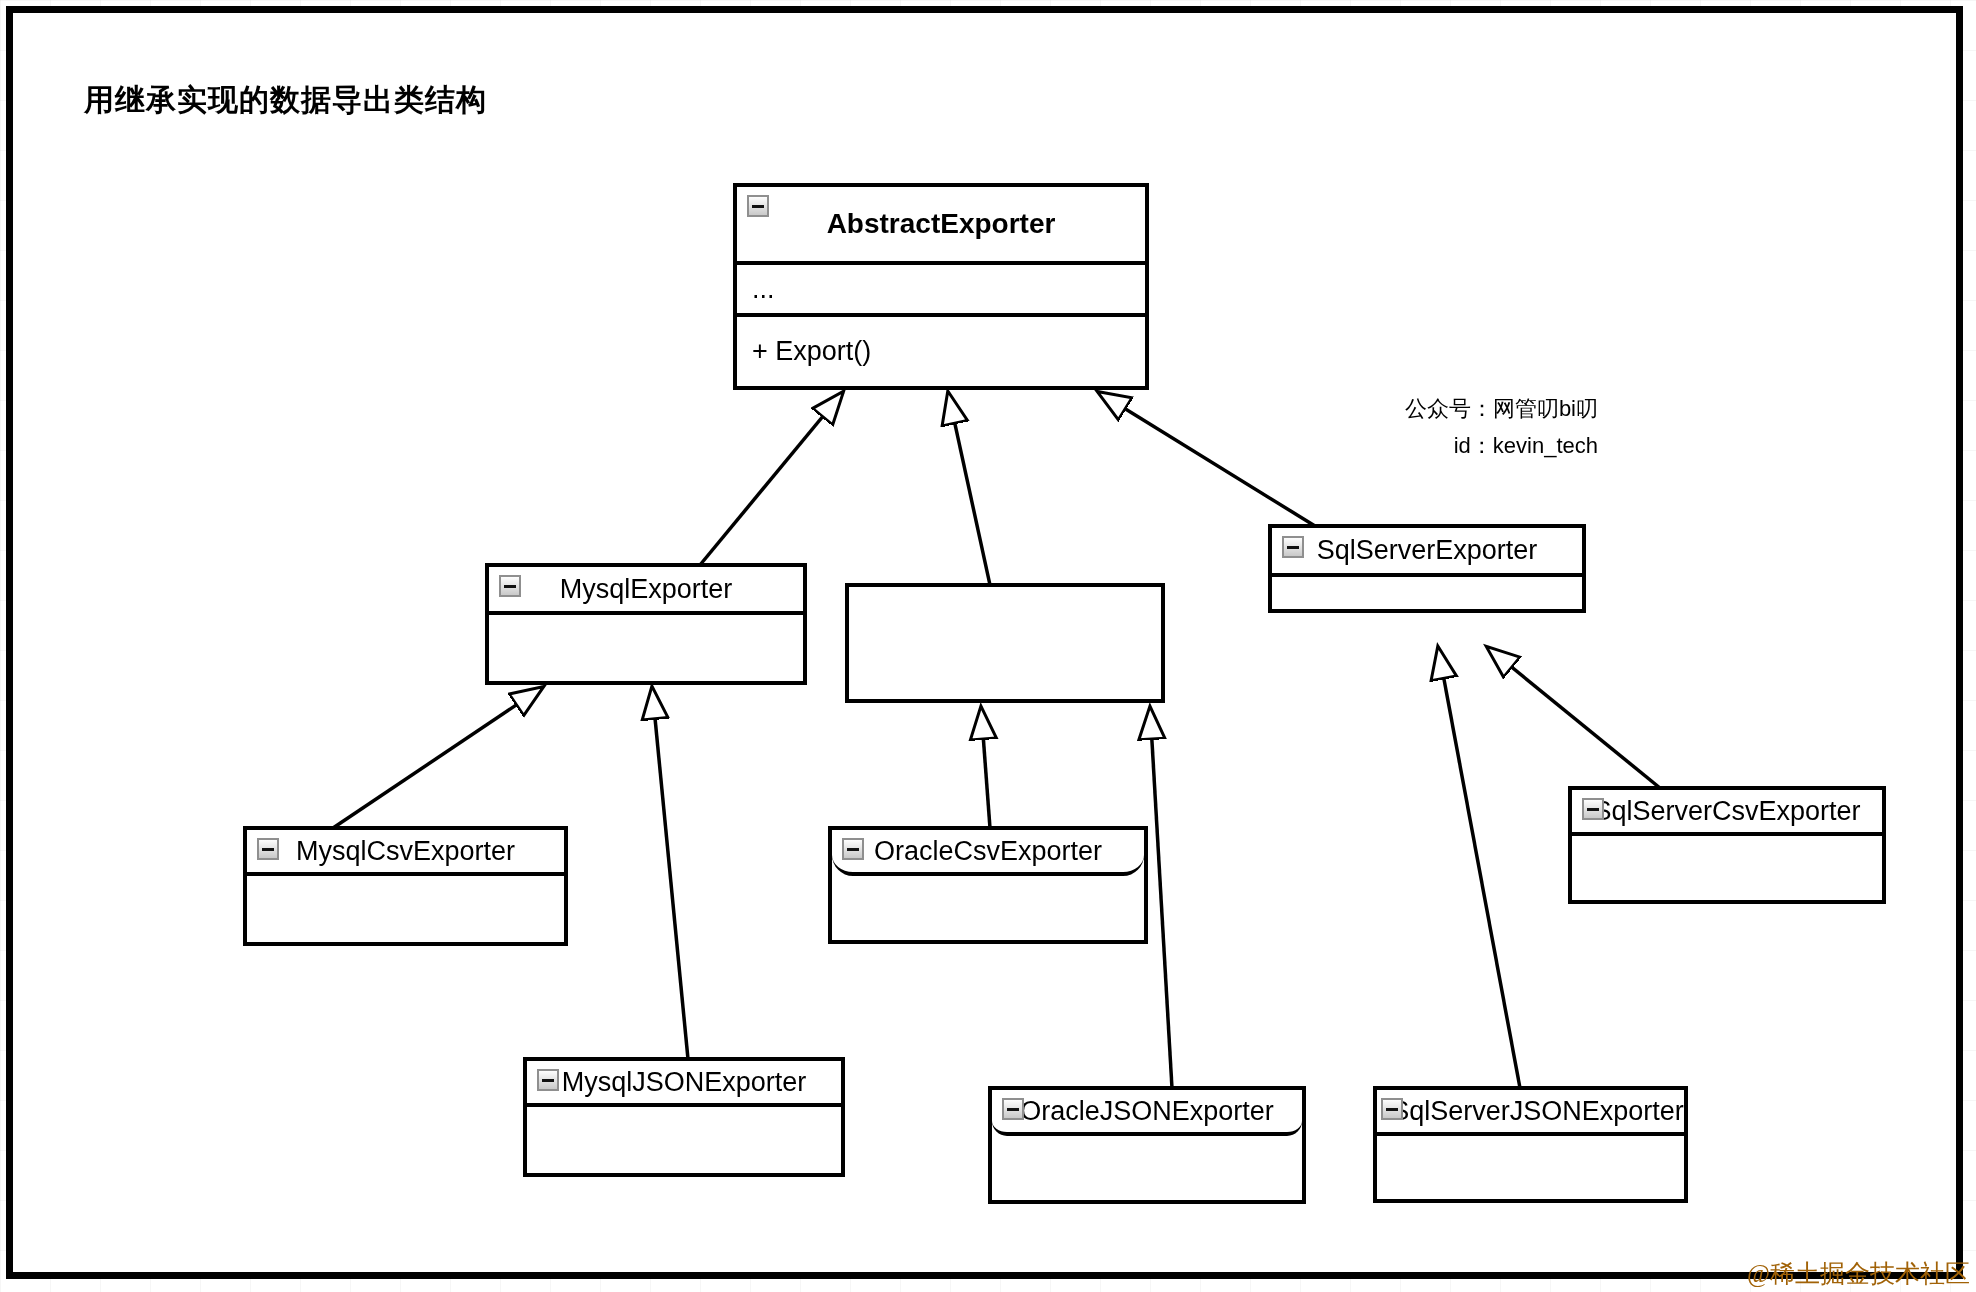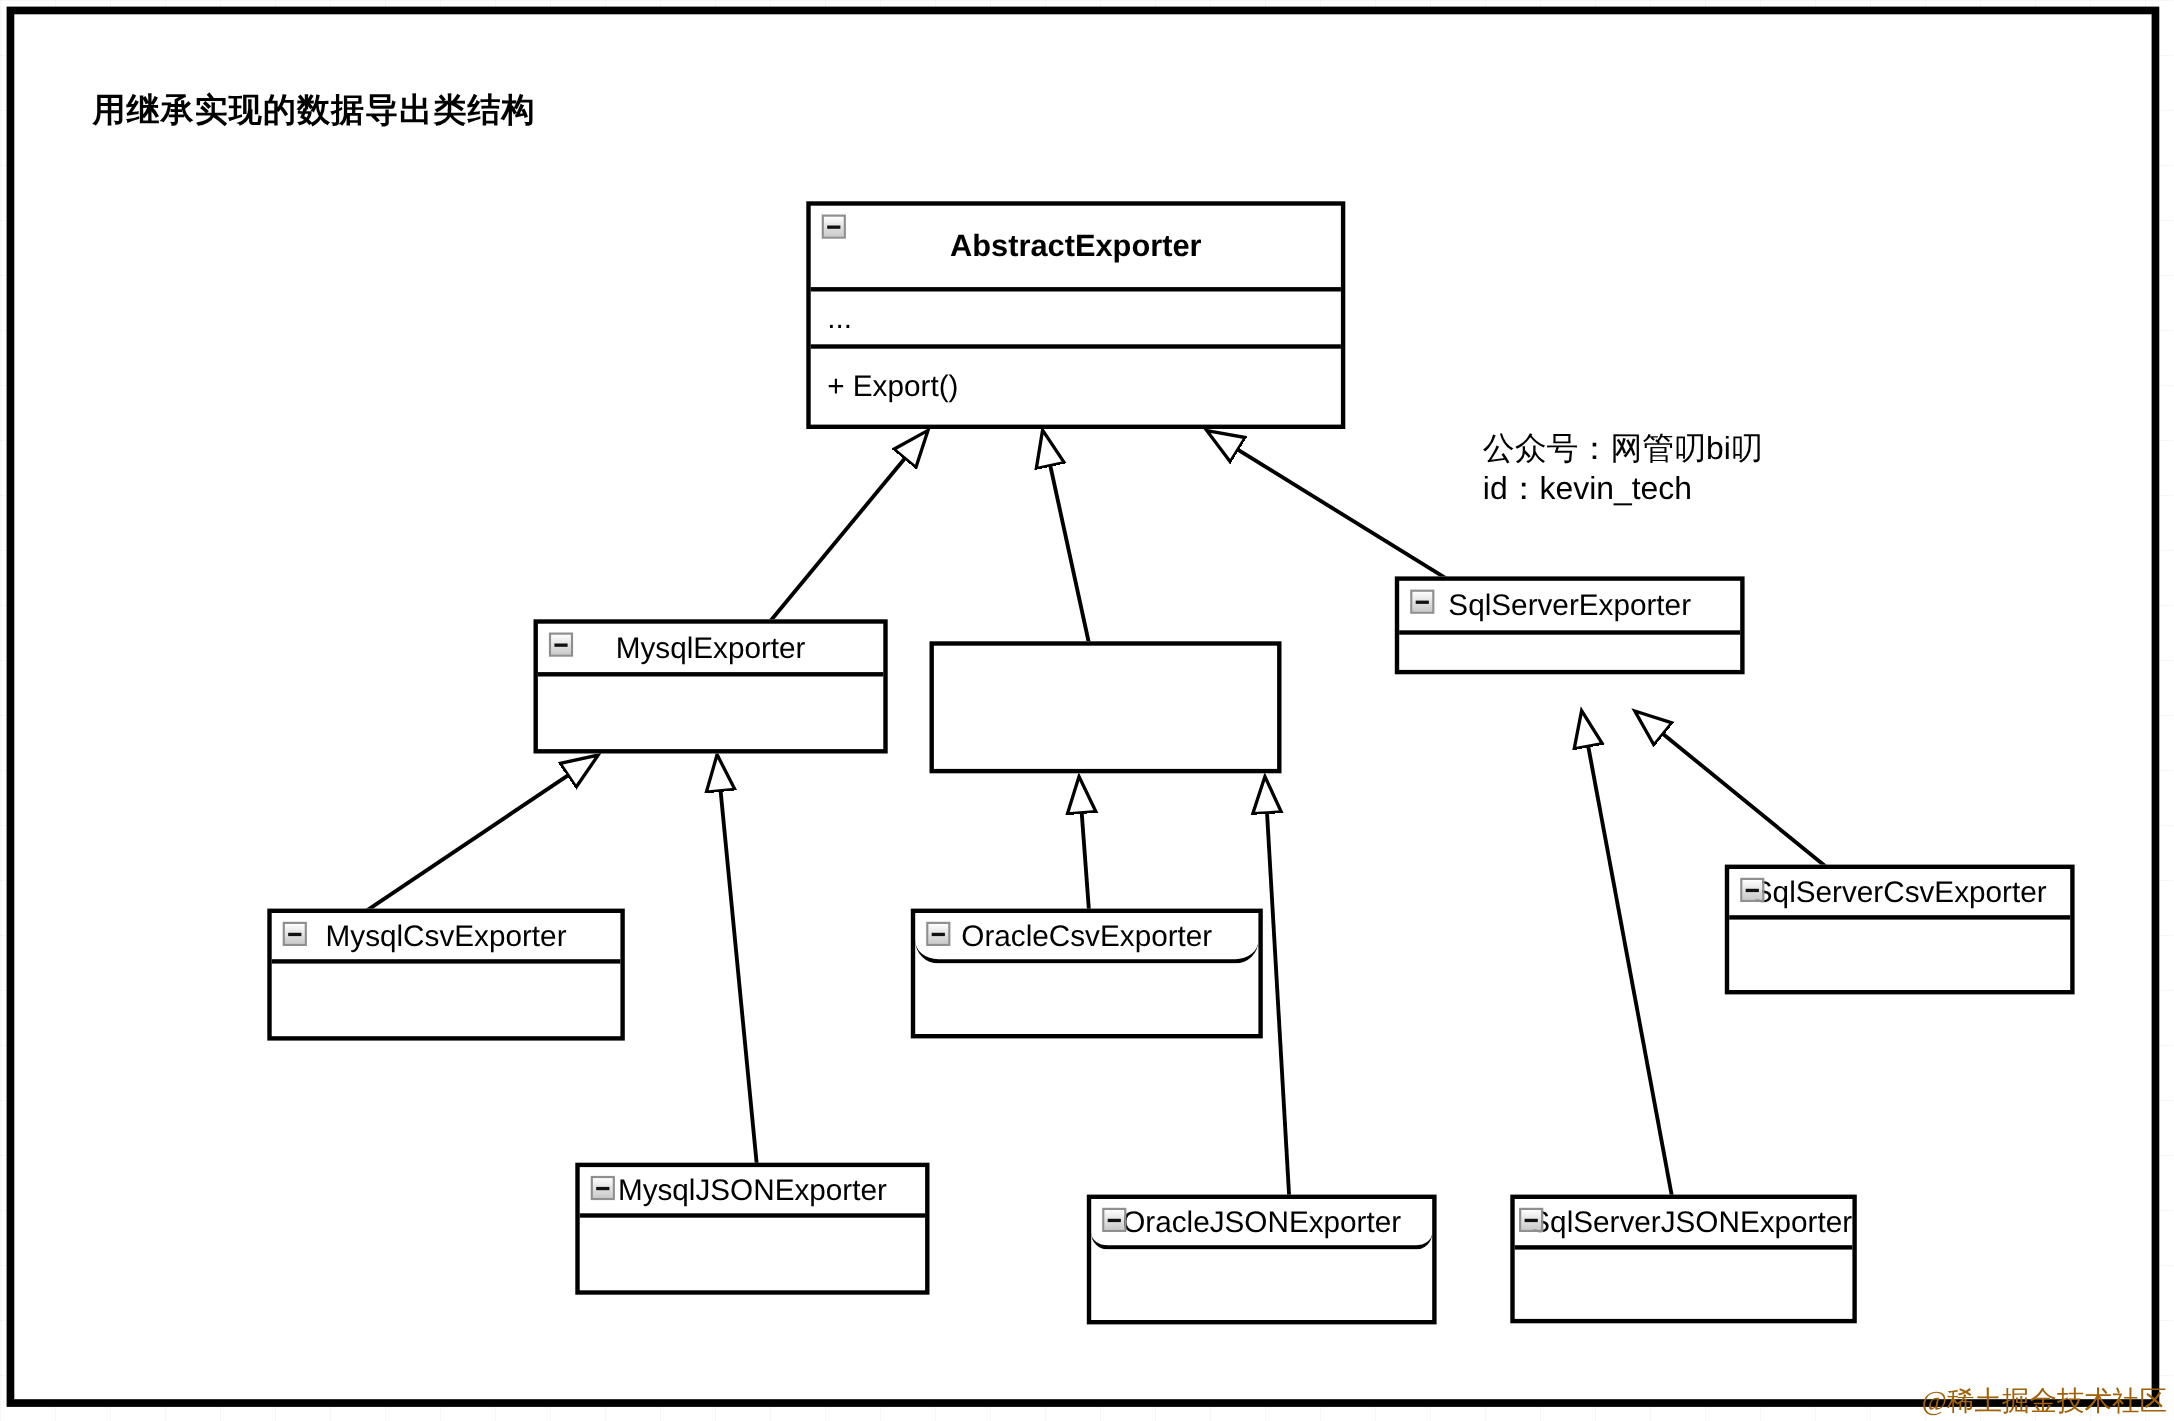--- a/index.html
+++ b/index.html
@@ -14,22 +14,22 @@
   }
   .frame{
     position:absolute;left:6px;top:6px;width:1957px;height:1273px;
     border:7px solid #000;background:#fff;box-sizing:border-box;
   }
   .page-heading{
     position:absolute;left:84px;top:80px;font-size:30px;font-weight:600;
     letter-spacing:1px;white-space:nowrap;
   }
   .annotation{
-    position:absolute;left:1348px;top:390px;width:280px;text-align:left;
-    font-size:29px;line-height:37px;white-space:nowrap;
+    position:absolute;left:1318px;top:390px;width:280px;text-align:right;
+    font-size:22px;line-height:37px;white-space:nowrap;
   }
   .uml-class{
     position:absolute;background:#fff;border:4px solid #000;box-sizing:border-box;
   }
   .uml-title{
     position:relative;display:flex;align-items:center;justify-content:center;
     border-bottom:4px solid #000;box-sizing:border-box;
   }
   .uml-name{font-size:27px;white-space:nowrap;}
   .uml-name.bold{font-weight:bold;font-size:28px;}
@@ -76,21 +76,21 @@
     <line x1="1315" y1="526" x2="1098" y2="392" marker-end="url(#tri)"></line>
     <line x1="333" y1="828" x2="543" y2="687" marker-end="url(#tri)"></line>
     <line x1="688" y1="1059" x2="652" y2="687" marker-end="url(#tri)"></line>
     <line x1="990" y1="828" x2="981" y2="707" marker-end="url(#tri)"></line>
     <line x1="1172" y1="1088" x2="1150" y2="707" marker-end="url(#tri)"></line>
     <line x1="1660" y1="788" x2="1487" y2="647" marker-end="url(#tri)"></line>
     <line x1="1520" y1="1088" x2="1438" y2="647" marker-end="url(#tri)"></line>
   </g>
 </svg>
 
-<div class="uml-class" style="left:733px;top:183px;width:490px;height:207px;display:flex;flex-direction:column;">
+<div class="uml-class" style="left:733px;top:183px;width:416px;height:207px;display:flex;flex-direction:column;">
   <div class="uml-title" style="height:78px;">
     <span class="collapse-icon">
         <span class="minus-bar"></span>
       </span>
     <span class="uml-name bold">AbstractExporter</span>
   </div>
   <div class="uml-compartment divided" style="height:52px;">
     <span>...</span>
   </div>
   <div class="uml-compartment uml-body">

